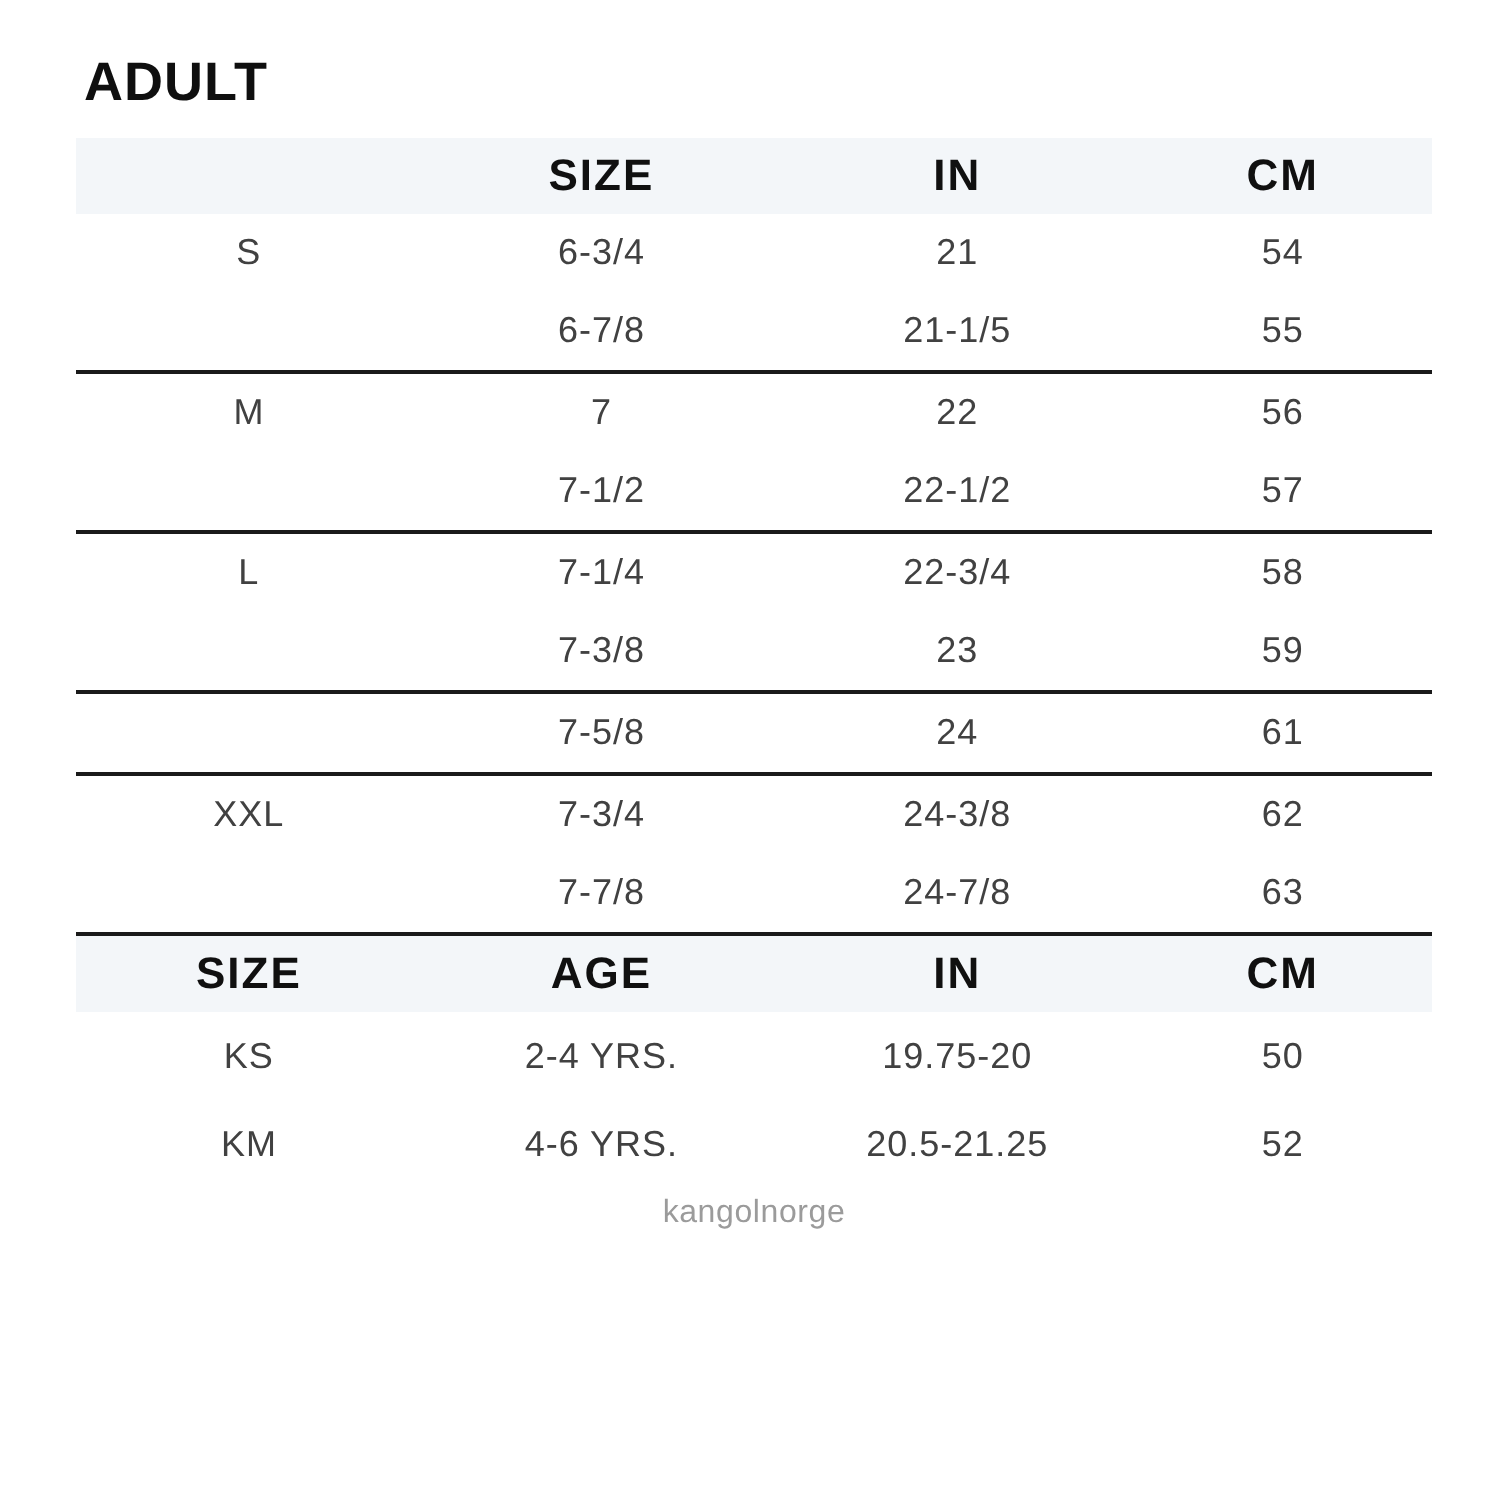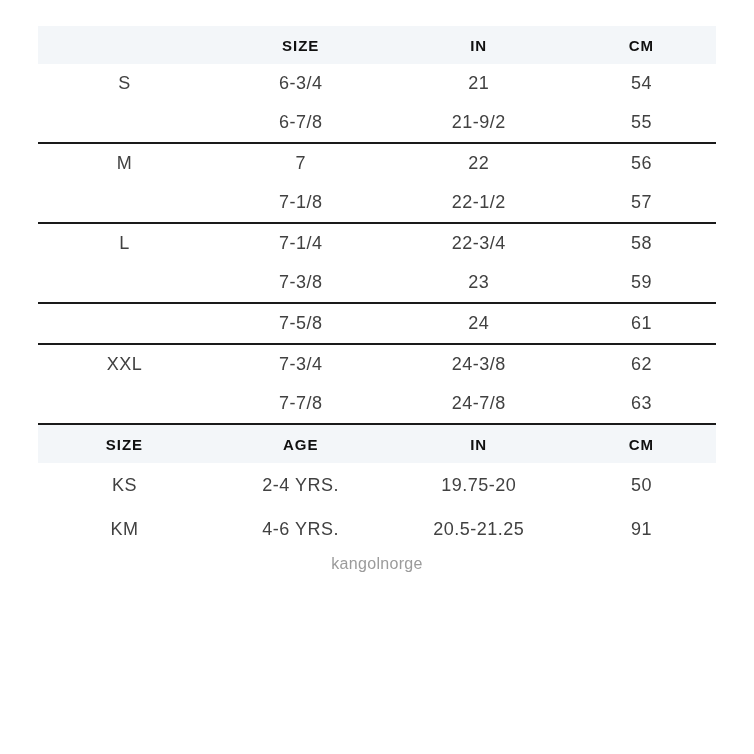--- a/index.html
+++ b/index.html
@@ -34,21 +34,21 @@
   col.c1 { width: 25.5%; }
   col.c2 { width: 26.5%; }
   col.c3 { width: 26%; }
   col.c4 { width: 22%; }
 
   table.size-table th {
     background: var(--header_row_bg, #f3f6f9);
     height: 38px;
     text-align: center;
     vertical-align: middle;
-    font-size: 15px;
+    font-size: 22px;
     font-weight: 800;
     letter-spacing: 1px;
     color: var(--header_text, #101010);
     padding: 0;
   }
   table.size-table td {
     height: 39px;
     text-align: center;
     vertical-align: middle;
     font-size: 18px;
@@ -73,20 +73,21 @@
     line-height: 20px;
     letter-spacing: 0.3px;
     color: var(--footer_text, #9b9b9b);
   }
 </style>
 </head>
 <body>
 
 <div class="page">
 
+  <h2 class="section-heading">ADULT</h2>
 
   <table class="size-table adult">
     <colgroup>
         <col class="c1">
         <col class="c2">
         <col class="c3">
         <col class="c4">
       </colgroup>
     <thead>
       <tr>
@@ -99,33 +100,33 @@
     <tbody>
       <tr>
         <td class="label">S</td>
         <td>6-3/4</td>
         <td>21</td>
         <td>54</td>
       </tr>
       <tr class="group-end">
         <td class="label"></td>
         <td>6-7/8</td>
-        <td>21-9/2</td>
+        <td>21-1/5</td>
         <td>55</td>
       </tr>
 
       <tr>
         <td class="label">M</td>
         <td>7</td>
         <td>22</td>
         <td>56</td>
       </tr>
       <tr class="group-end">
         <td class="label"></td>
-        <td>7-1/8</td>
+        <td>7-1/2</td>
         <td>22-1/2</td>
         <td>57</td>
       </tr>
 
       <tr>
         <td class="label">L</td>
         <td>7-1/4</td>
         <td>22-3/4</td>
         <td>58</td>
       </tr>
@@ -178,20 +179,20 @@
       <tr>
         <td class="label">KS</td>
         <td>2-4 YRS.</td>
         <td>19.75-20</td>
         <td>50</td>
       </tr>
       <tr>
         <td class="label">KM</td>
         <td>4-6 YRS.</td>
         <td>20.5-21.25</td>
-        <td>91</td>
+        <td>52</td>
       </tr>
     </tbody>
   </table>
 
   <div class="footer">kangolnorge</div>
 
 </div>
 
 </body></html>

